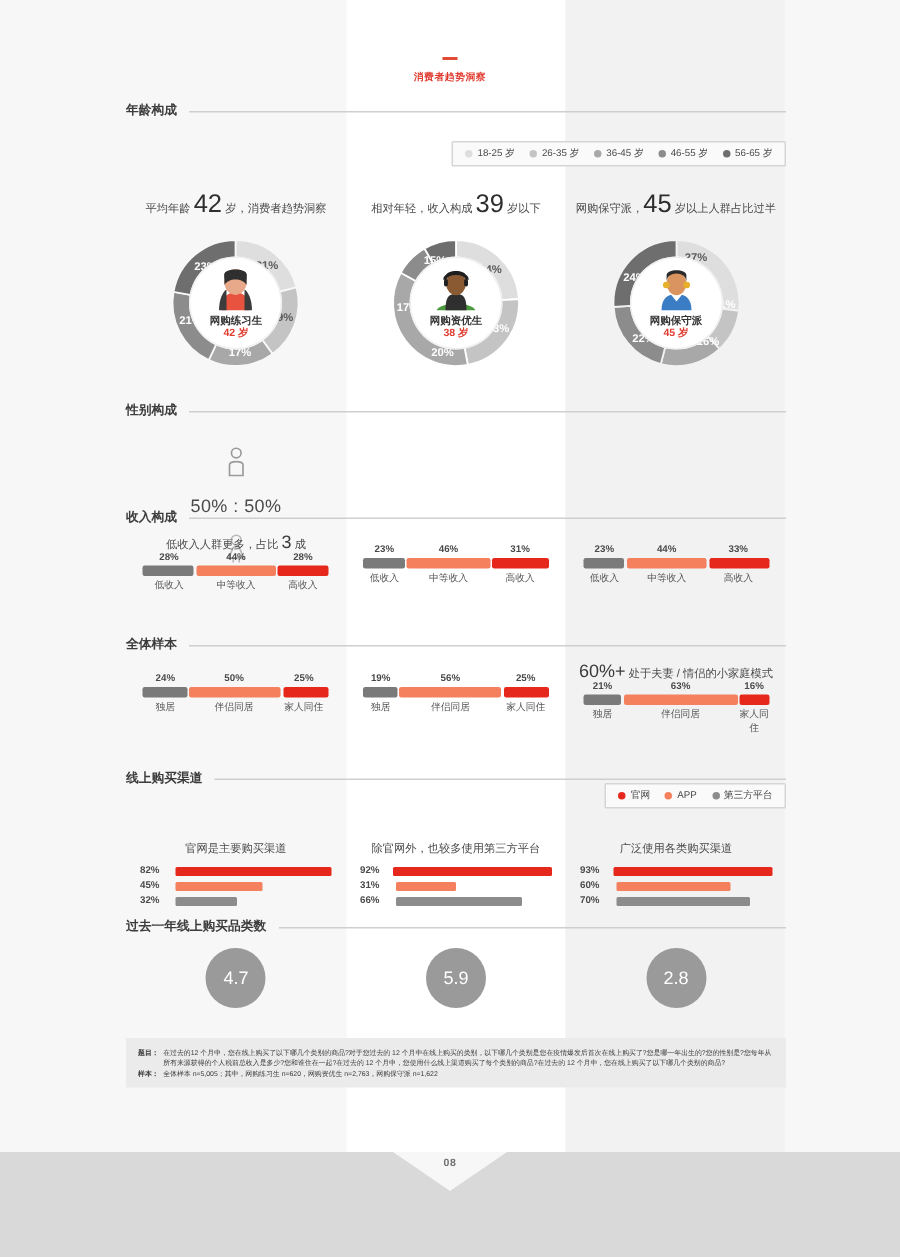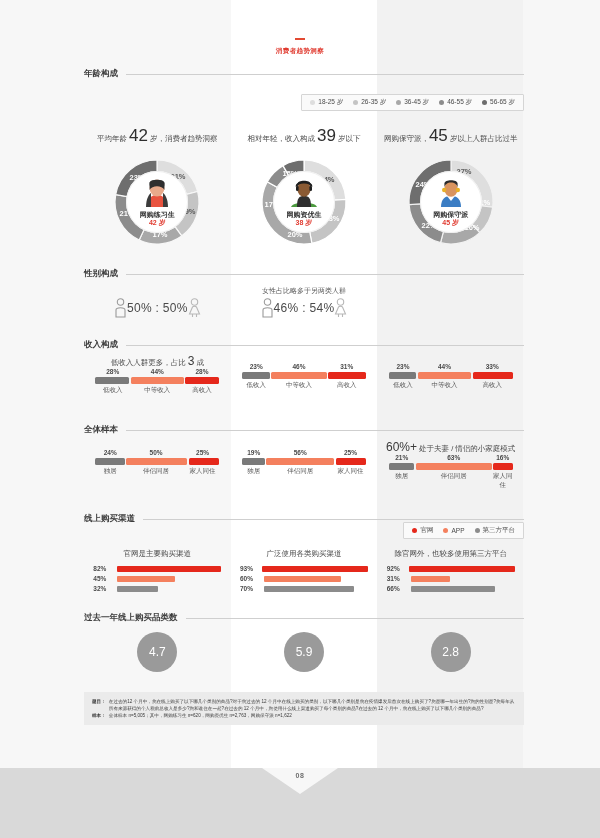--- a/index.html
+++ b/index.html
@@ -91,35 +91,35 @@
     box-shadow: 0 0 0 1px #f0f0f0 inset;
   }
   .avatar { position: absolute; left: 50%; top: 6px; transform: translateX(-50%); }
   .persona-name { font-size: 7px; color: #333; font-weight: bold; line-height: 1.1; position: relative; z-index: 2;}
   .persona-age { font-size: 7px; color: #e03a2f; font-weight: bold; line-height: 1.2; position: relative; z-index: 2;}
   .slice-label { font-size: 7.5px; fill: #ffffff; font-weight: bold; }
   .slice-label.dark { fill: #5a5a5a; }
 
   
   .gender-note { font-size: 7px; color: #555; height: 12px; white-space: nowrap; }
-  .gender-row { display: flex; align-items: center; justify-content: center; gap: 0; }
+  .gender-row { display: flex; align-items: center; justify-content: center; gap: 12px; flex-direction: column; }
   .gender-ratio { font-size: 12px; color: #4a4a4a; letter-spacing: .3px; }
 
   
   .mini-note { font-size: 7.5px; color: #4a4a4a; white-space: nowrap; }
   .mini-note .big { font-size: 12px; color: #3a3a3a; }
   .seg-nums, .seg-names { display: flex; width: 124px; margin: 0 auto; }
   .seg-nums span, .seg-names span { text-align: center; }
   .seg-nums span { font-size: 6.5px; color: #4a4a4a; font-weight: bold; }
   .seg-names span { font-size: 6.5px; color: #555; }
   .seg-bar { display: flex; width: 124px; margin: 2px auto 2px; height: 7px; gap: 1.5px; }
   .seg-bar i { display: block; border-radius: 1.5px; }
 
   
-  .chan-note { font-size: 7.5px; color: #4a4a4a; white-space: nowrap; margin-bottom: 6px; }
+  .chan-note { font-size: 7.5px; color: #4a4a4a; white-space: nowrap; margin-bottom: 6px; margin-top: 12px; }
   .chan-row { display: flex; align-items: center; gap: 4px; margin-bottom: 3px; }
   .chan-val { font-size: 6.5px; color: #4a4a4a; font-weight: bold; width: 20px; text-align: left; }
   .chan-track { height: 6px; border-radius: 1px; }
 
   
   .num-circle {
     width: 40px; height: 40px; border-radius: 50%;
     background: #9a9a9a; color: #ffffff;
     display: flex; align-items: center; justify-content: center;
     font-size: 12px; margin: 0 auto;
@@ -331,35 +331,20 @@
             <path d="M2 19 L2 12 C2 9 11 9 11 12 L11 19 Z" fill="none" stroke="#9a9a9a" stroke-width="1.1"></path>
           </svg>
           <span class="gender-ratio">50% : 50%</span>
           <svg width="13" height="20" viewBox="0 0 13 20">
             <circle cx="6.5" cy="4" r="3.2" fill="none" stroke="#b8b8b8" stroke-width="1.1"></circle>
             <path d="M1.5 16 L4.5 9 C5 8 8 8 8.5 9 L11.5 16 Z" fill="none" stroke="#b8b8b8" stroke-width="1.1"></path>
             <path d="M4.5 16 L4.5 19 M8.5 16 L8.5 19" stroke="#b8b8b8" stroke-width="1.1"></path>
           </svg>
         </div>
       </div>
-      <div class="col">
-        <div class="gender-note">女性占比略多于另两类人群</div>
-        <div class="gender-row">
-          <svg width="13" height="20" viewBox="0 0 13 20">
-            <circle cx="6.5" cy="4" r="3.2" fill="none" stroke="#9a9a9a" stroke-width="1.1"></circle>
-            <path d="M2 19 L2 12 C2 9 11 9 11 12 L11 19 Z" fill="none" stroke="#9a9a9a" stroke-width="1.1"></path>
-          </svg>
-          <span class="gender-ratio">46% : 54%</span>
-          <svg width="13" height="20" viewBox="0 0 13 20">
-            <circle cx="6.5" cy="4" r="3.2" fill="none" stroke="#b8b8b8" stroke-width="1.1"></circle>
-            <path d="M1.5 16 L4.5 9 C5 8 8 8 8.5 9 L11.5 16 Z" fill="none" stroke="#b8b8b8" stroke-width="1.1"></path>
-            <path d="M4.5 16 L4.5 19 M8.5 16 L8.5 19" stroke="#b8b8b8" stroke-width="1.1"></path>
-          </svg>
-        </div>
-      </div>
     </div>
 
     <div class="sec" style="top:339px">
       <span class="sec-label">收入构成</span>
       <span class="sec-rule"></span>
     </div>
 
     <div class="cols" style="top:354px">
       <div class="col">
         <div class="mini-note">
@@ -515,50 +500,50 @@
             <span class="chan-val">45%</span>
             <i class="chan-track" style="width:45%;background:#f4805e"></i>
           </div>
           <div class="chan-row">
             <span class="chan-val">32%</span>
             <i class="chan-track" style="width:32%;background:#8c8c8c"></i>
           </div>
         </div>
       </div>
       <div class="col">
+        <div class="chan-note">除官网外，也较多使用第三方平台</div>
+        <div style="width:128px;margin:0 auto">
+          <div class="chan-row">
+            <span class="chan-val">92%</span>
+            <i class="chan-track" style="width:92%;background:#e5281b"></i>
+          </div>
+          <div class="chan-row">
+            <span class="chan-val">31%</span>
+            <i class="chan-track" style="width:31%;background:#f4805e"></i>
+          </div>
+          <div class="chan-row">
+            <span class="chan-val">66%</span>
+            <i class="chan-track" style="width:66%;background:#8c8c8c"></i>
+          </div>
+        </div>
+      </div>
+      <div class="col">
         <div class="chan-note">广泛使用各类购买渠道</div>
         <div style="width:128px;margin:0 auto">
           <div class="chan-row">
             <span class="chan-val">93%</span>
             <i class="chan-track" style="width:93%;background:#e5281b"></i>
           </div>
           <div class="chan-row">
             <span class="chan-val">60%</span>
             <i class="chan-track" style="width:60%;background:#f4805e"></i>
           </div>
           <div class="chan-row">
             <span class="chan-val">70%</span>
             <i class="chan-track" style="width:70%;background:#8c8c8c"></i>
-          </div>
-        </div>
-      </div>
-      <div class="col">
-        <div class="chan-note">除官网外，也较多使用第三方平台</div>
-        <div style="width:128px;margin:0 auto">
-          <div class="chan-row">
-            <span class="chan-val">92%</span>
-            <i class="chan-track" style="width:92%;background:#e5281b"></i>
-          </div>
-          <div class="chan-row">
-            <span class="chan-val">31%</span>
-            <i class="chan-track" style="width:31%;background:#f4805e"></i>
-          </div>
-          <div class="chan-row">
-            <span class="chan-val">66%</span>
-            <i class="chan-track" style="width:66%;background:#8c8c8c"></i>
           </div>
         </div>
       </div>
     </div>
 
     <div class="sec" style="top:612px">
       <span class="sec-label">过去一年线上购买品类数</span>
       <span class="sec-rule"></span>
     </div>
 

